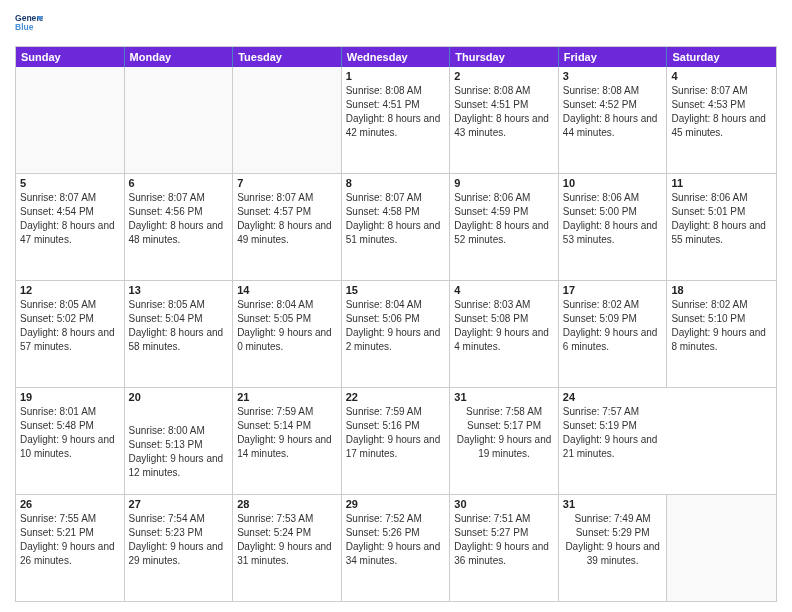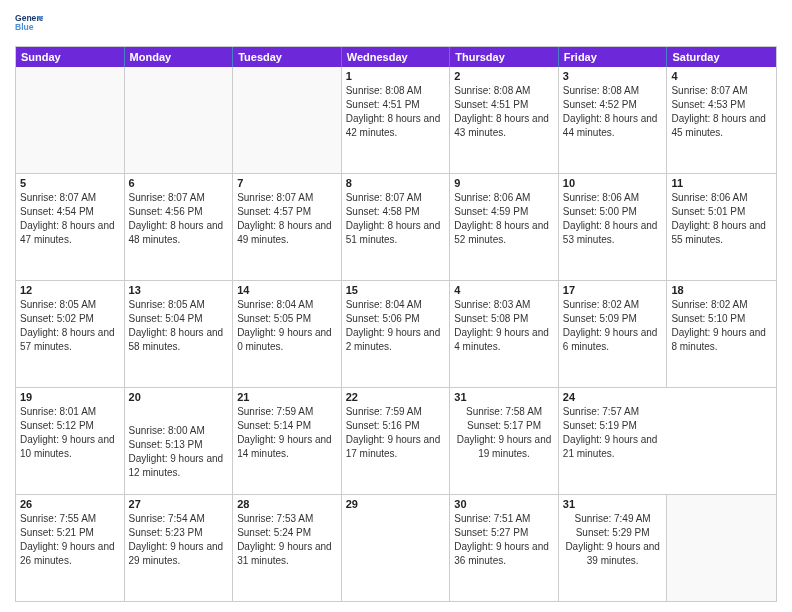--- a/index.html
+++ b/index.html
@@ -254,21 +254,21 @@
             <div class="day-num">18</div>
             <div class="day-info" style="white-space: pre-line;">Sunrise: 8:02 AM
 Sunset: 5:10 PM
 Daylight: 9 hours and 8 minutes.</div>
           </div>
         </div>
         <div class="cal-row">
           <div class="cal-cell">
             <div class="day-num">19</div>
             <div class="day-info" style="white-space: pre-line;">Sunrise: 8:01 AM
-Sunset: 5:12 PM
+Sunset: 5:48 PM
 Daylight: 9 hours and 10 minutes.</div>
           </div>
           <div class="cal-cell">
             <div class="day-num">20</div>
             <div class="day-info" style="white-space: pre-line; margin-top: 21px;">Sunrise: 8:00 AM
 Sunset: 5:13 PM
 Daylight: 9 hours and 12 minutes.</div>
           </div>
           <div class="cal-cell">
             <div class="day-num">21</div>
@@ -309,20 +309,23 @@
 Daylight: 9 hours and 29 minutes.</div>
           </div>
           <div class="cal-cell">
             <div class="day-num">28</div>
             <div class="day-info" style="white-space: pre-line;">Sunrise: 7:53 AM
 Sunset: 5:24 PM
 Daylight: 9 hours and 31 minutes.</div>
           </div>
           <div class="cal-cell">
             <div class="day-num">29</div>
+            <div class="day-info" style="white-space: pre-line;">Sunrise: 7:52 AM
+Sunset: 5:26 PM
+Daylight: 9 hours and 34 minutes.</div>
           </div>
           <div class="cal-cell">
             <div class="day-num">30</div>
             <div class="day-info" style="white-space: pre-line;">Sunrise: 7:51 AM
 Sunset: 5:27 PM
 Daylight: 9 hours and 36 minutes.</div>
           </div>
           <div class="cal-cell">
             <div class="day-num">31</div>
             <div class="day-info" style="white-space: pre-line; text-align: center;">Sunrise: 7:49 AM

